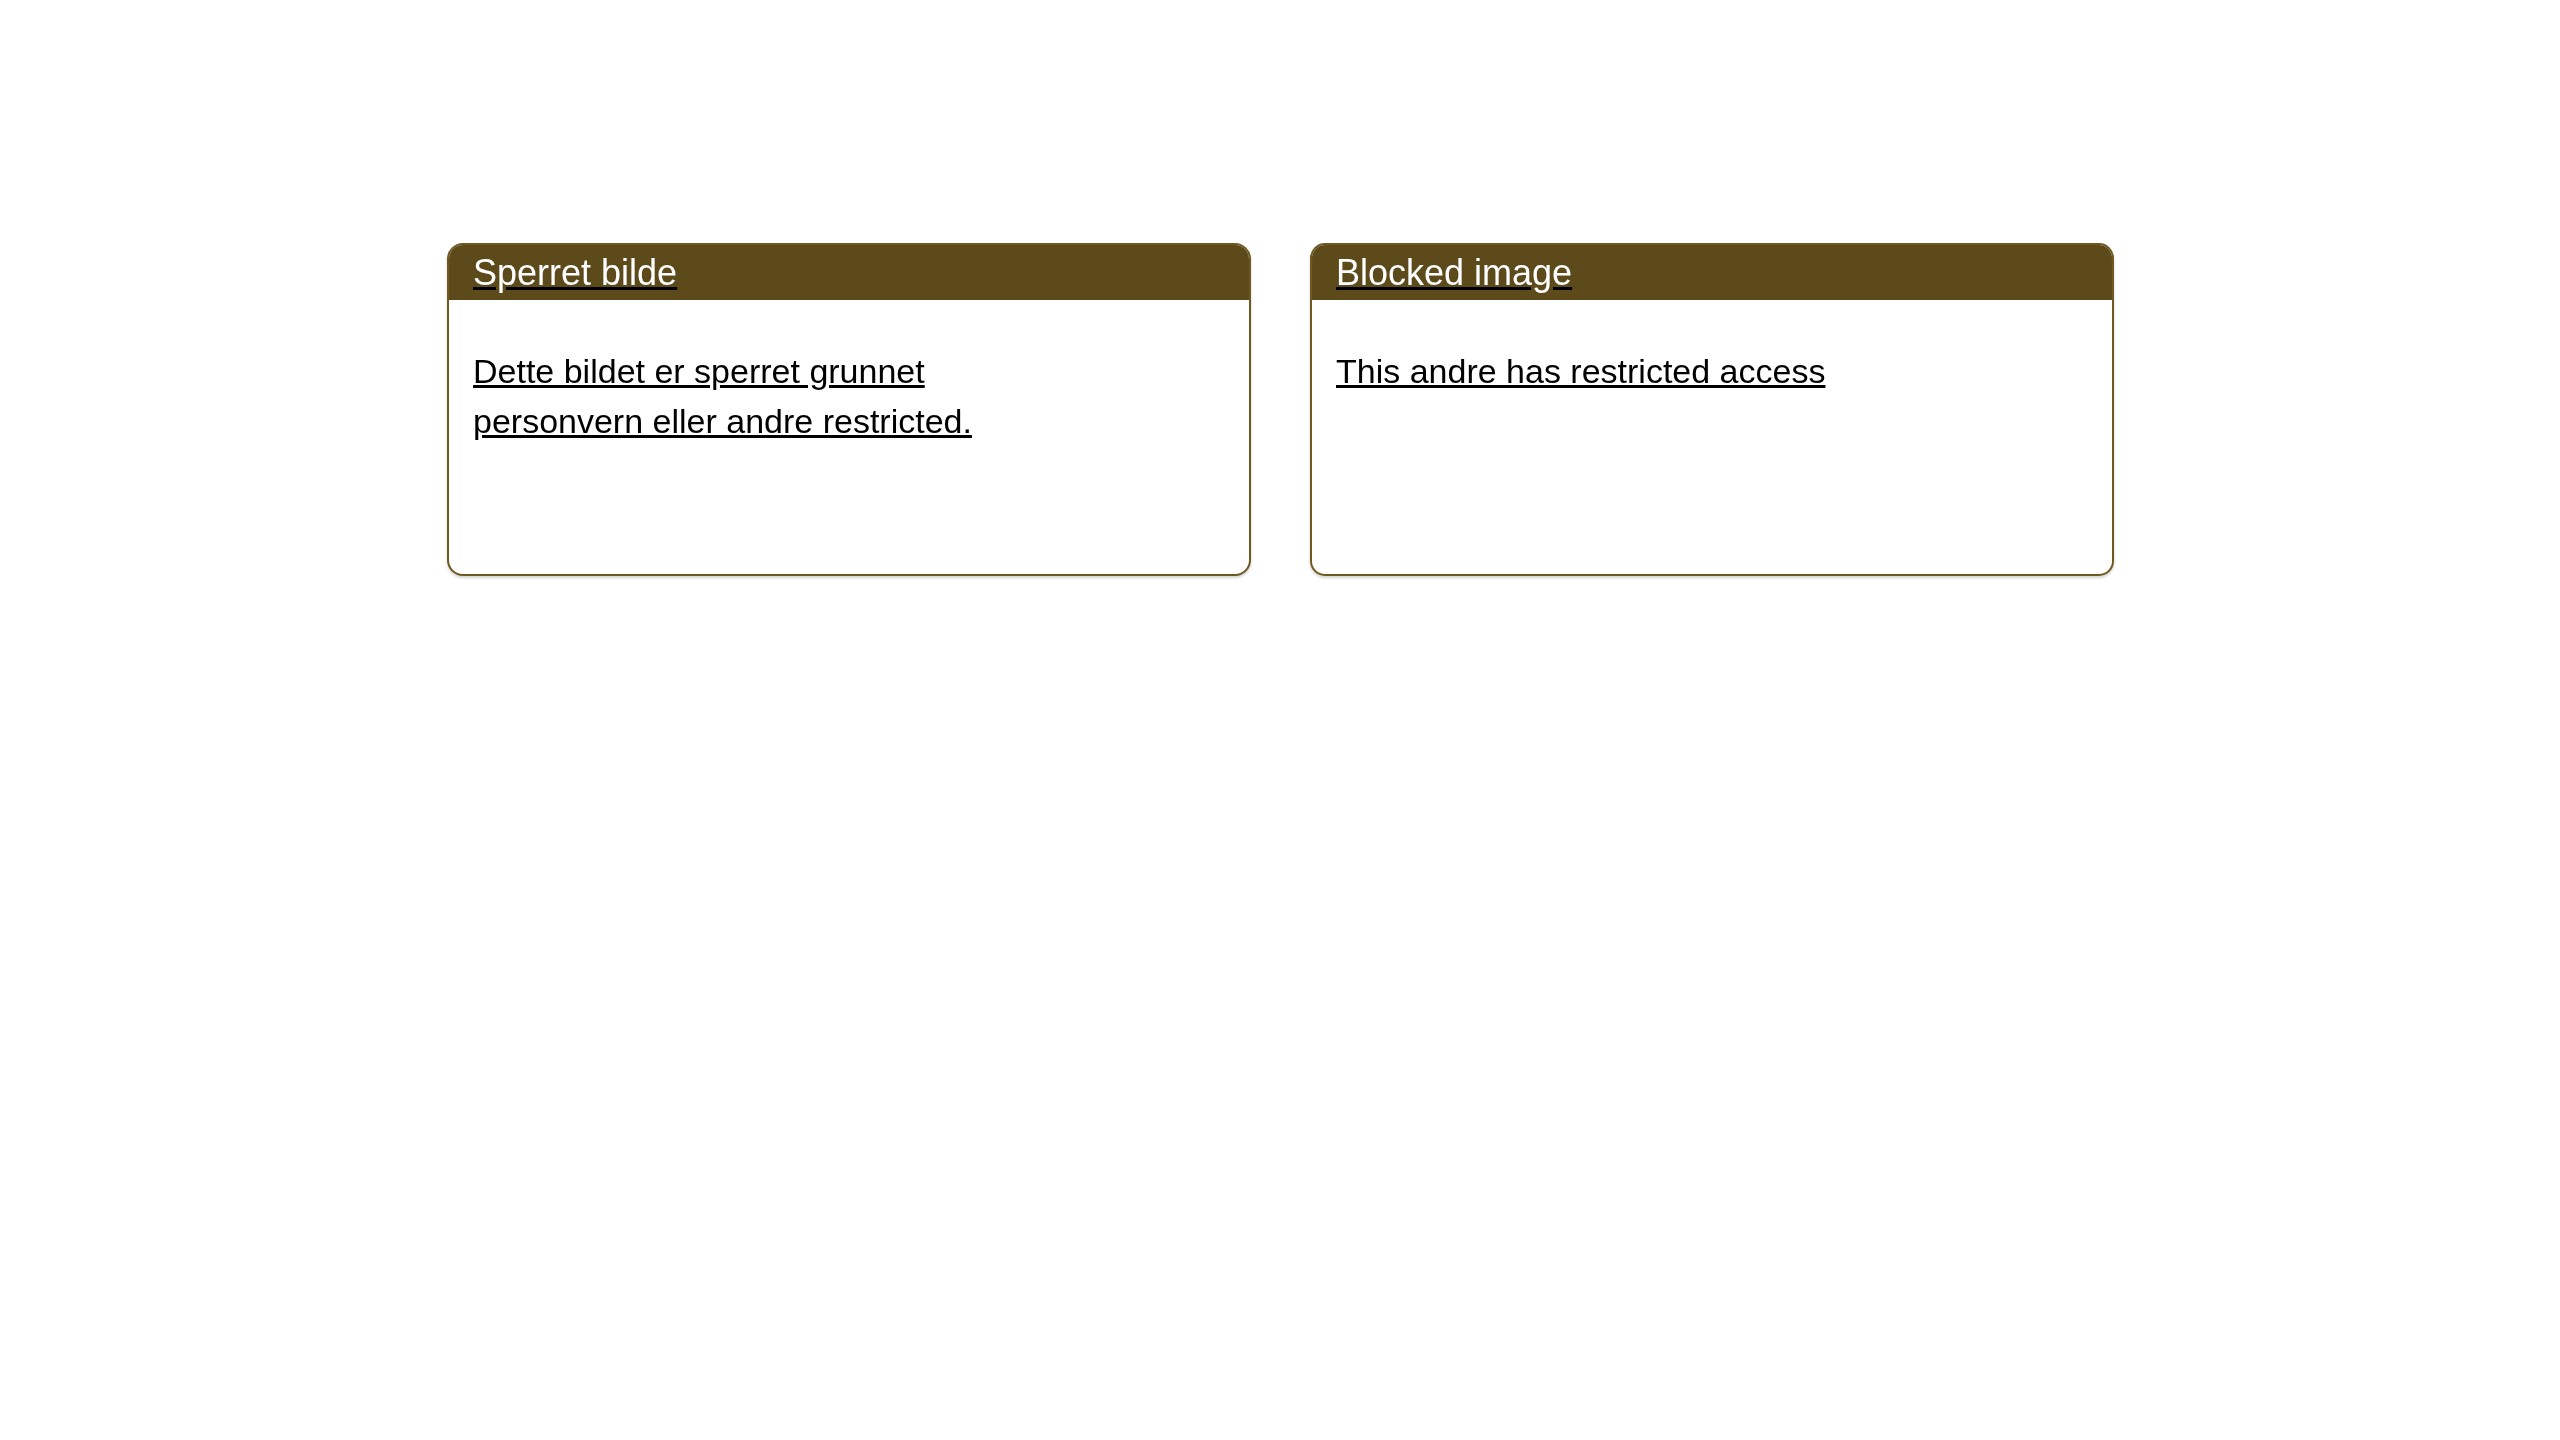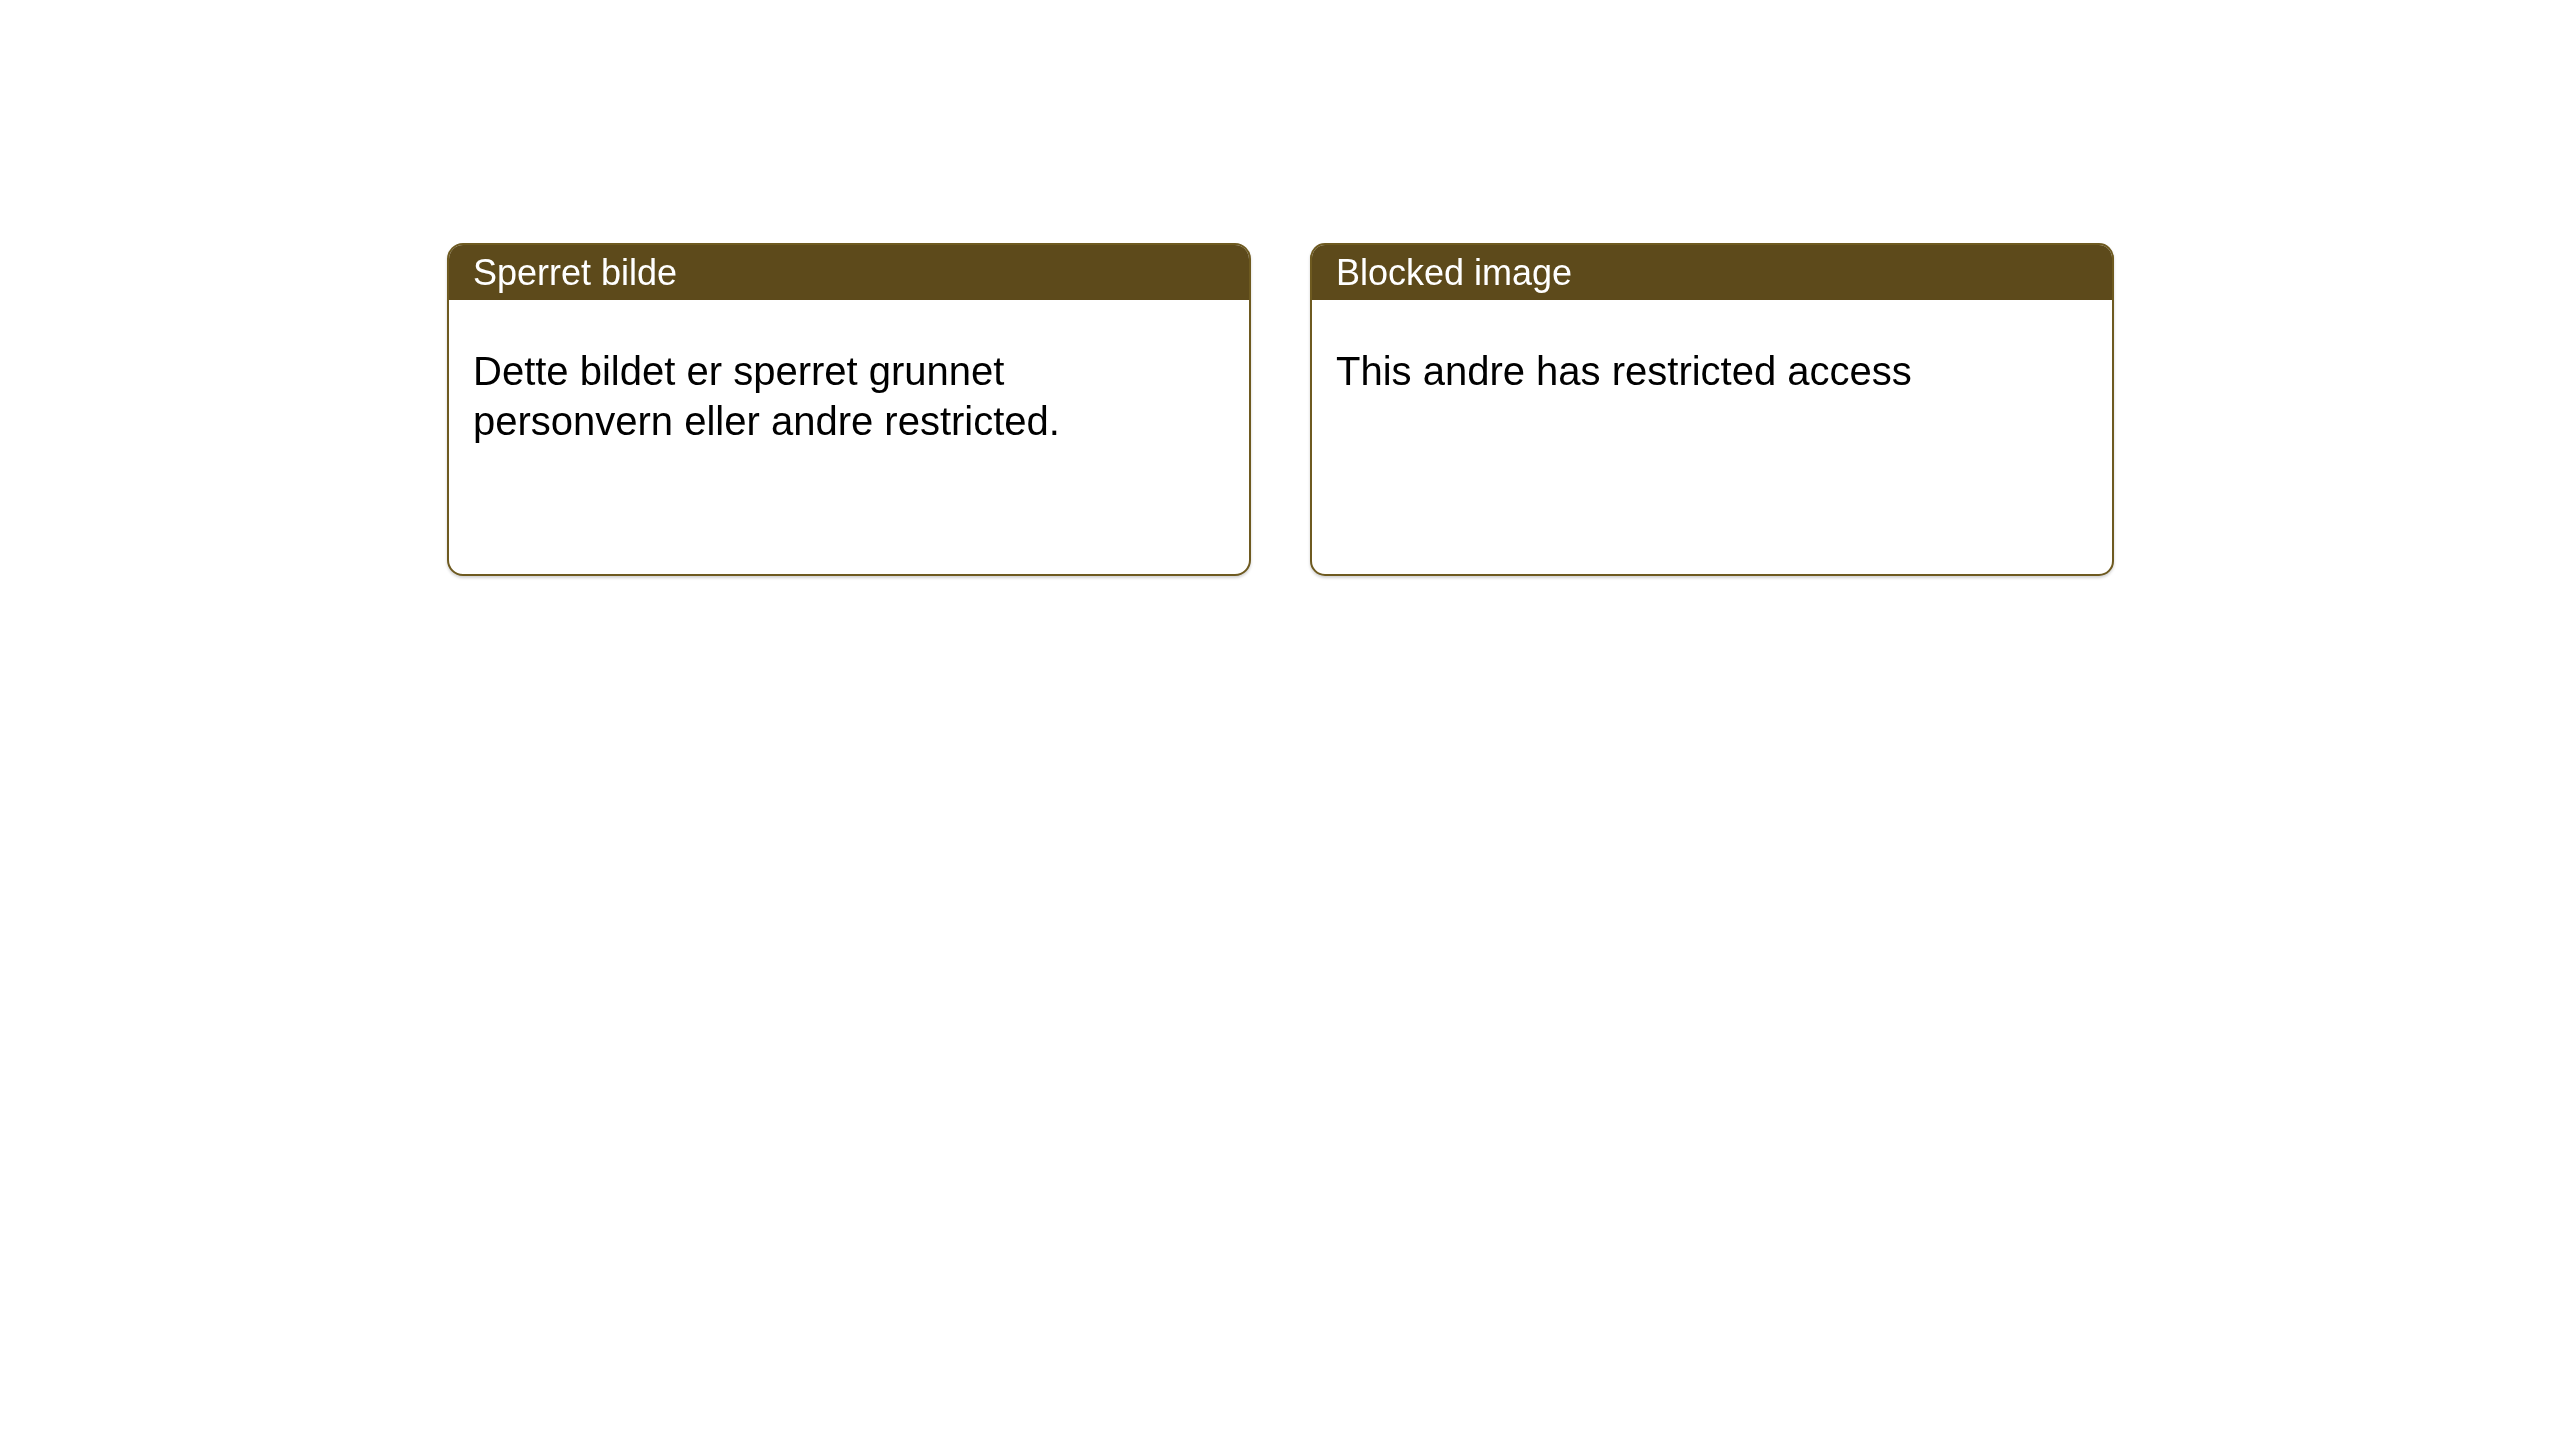--- a/index.html
+++ b/index.html
@@ -22,20 +22,21 @@
     position: absolute;
     top: 243px;
     width: 804px;
     height: 333px;
     background: #ffffff;
     border: 2px solid #6e5a20;
     border-radius: 16px;
     box-sizing: border-box;
     overflow: hidden;
     box-shadow: 0 2px 3px rgba(0,0,0,0.18);
+    text-decoration: underline;
   }
   .notice-card.left  { left: 447px; }
   .notice-card.right { left: 1310px; border-radius: 15px; }
   .notice-card .card-header {
     height: 55px;
     background: #5d4a1b;
     display: flex;
     align-items: center;
     padding: 0 24px;
     box-sizing: border-box;
@@ -43,21 +44,21 @@
   .notice-card .card-title {
     color: #ffffff;
     font-size: 36px;
     font-weight: 400;
     line-height: 1;
     white-space: nowrap;
   }
   .notice-card .card-body {
     padding: 46px 30px 0 24px;
     color: #000000;
-    font-size: 40px;
+    font-size: 34px;
     line-height: 50px;
     font-weight: 400;
   }
   .body-line { white-space: nowrap; }
 </style>
 </head>
 <body>
 
 <div class="canvas">
 

